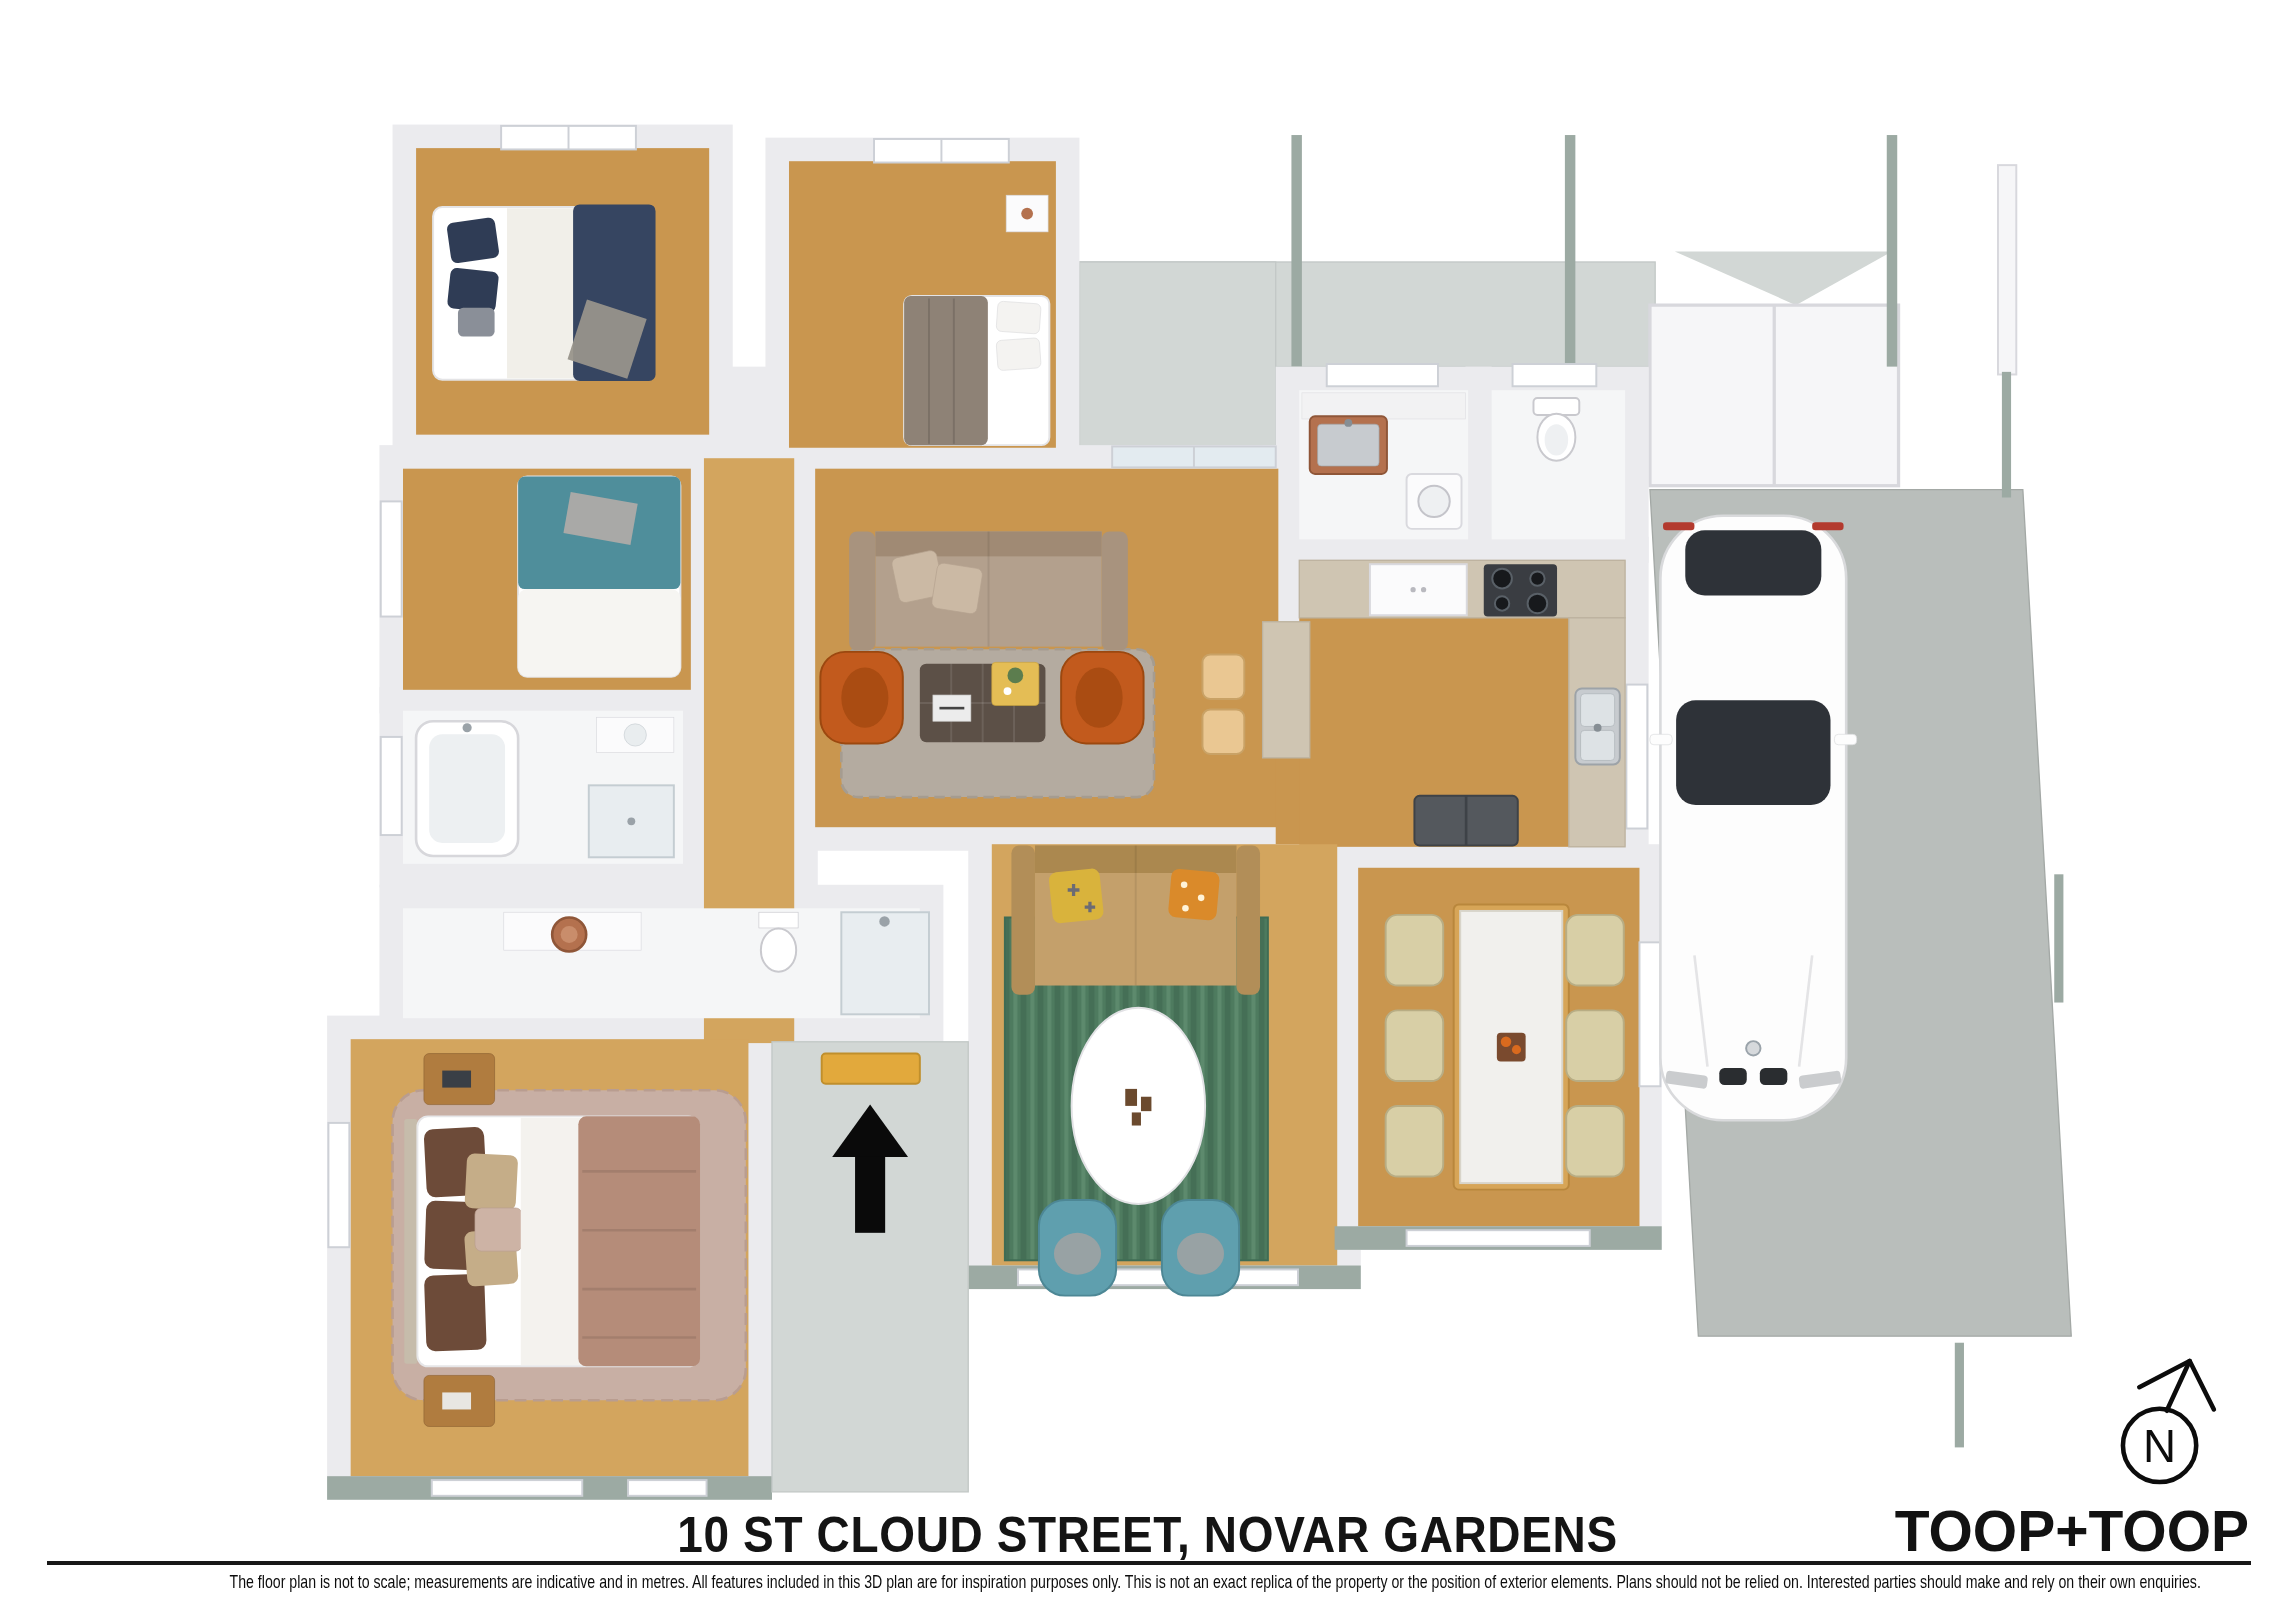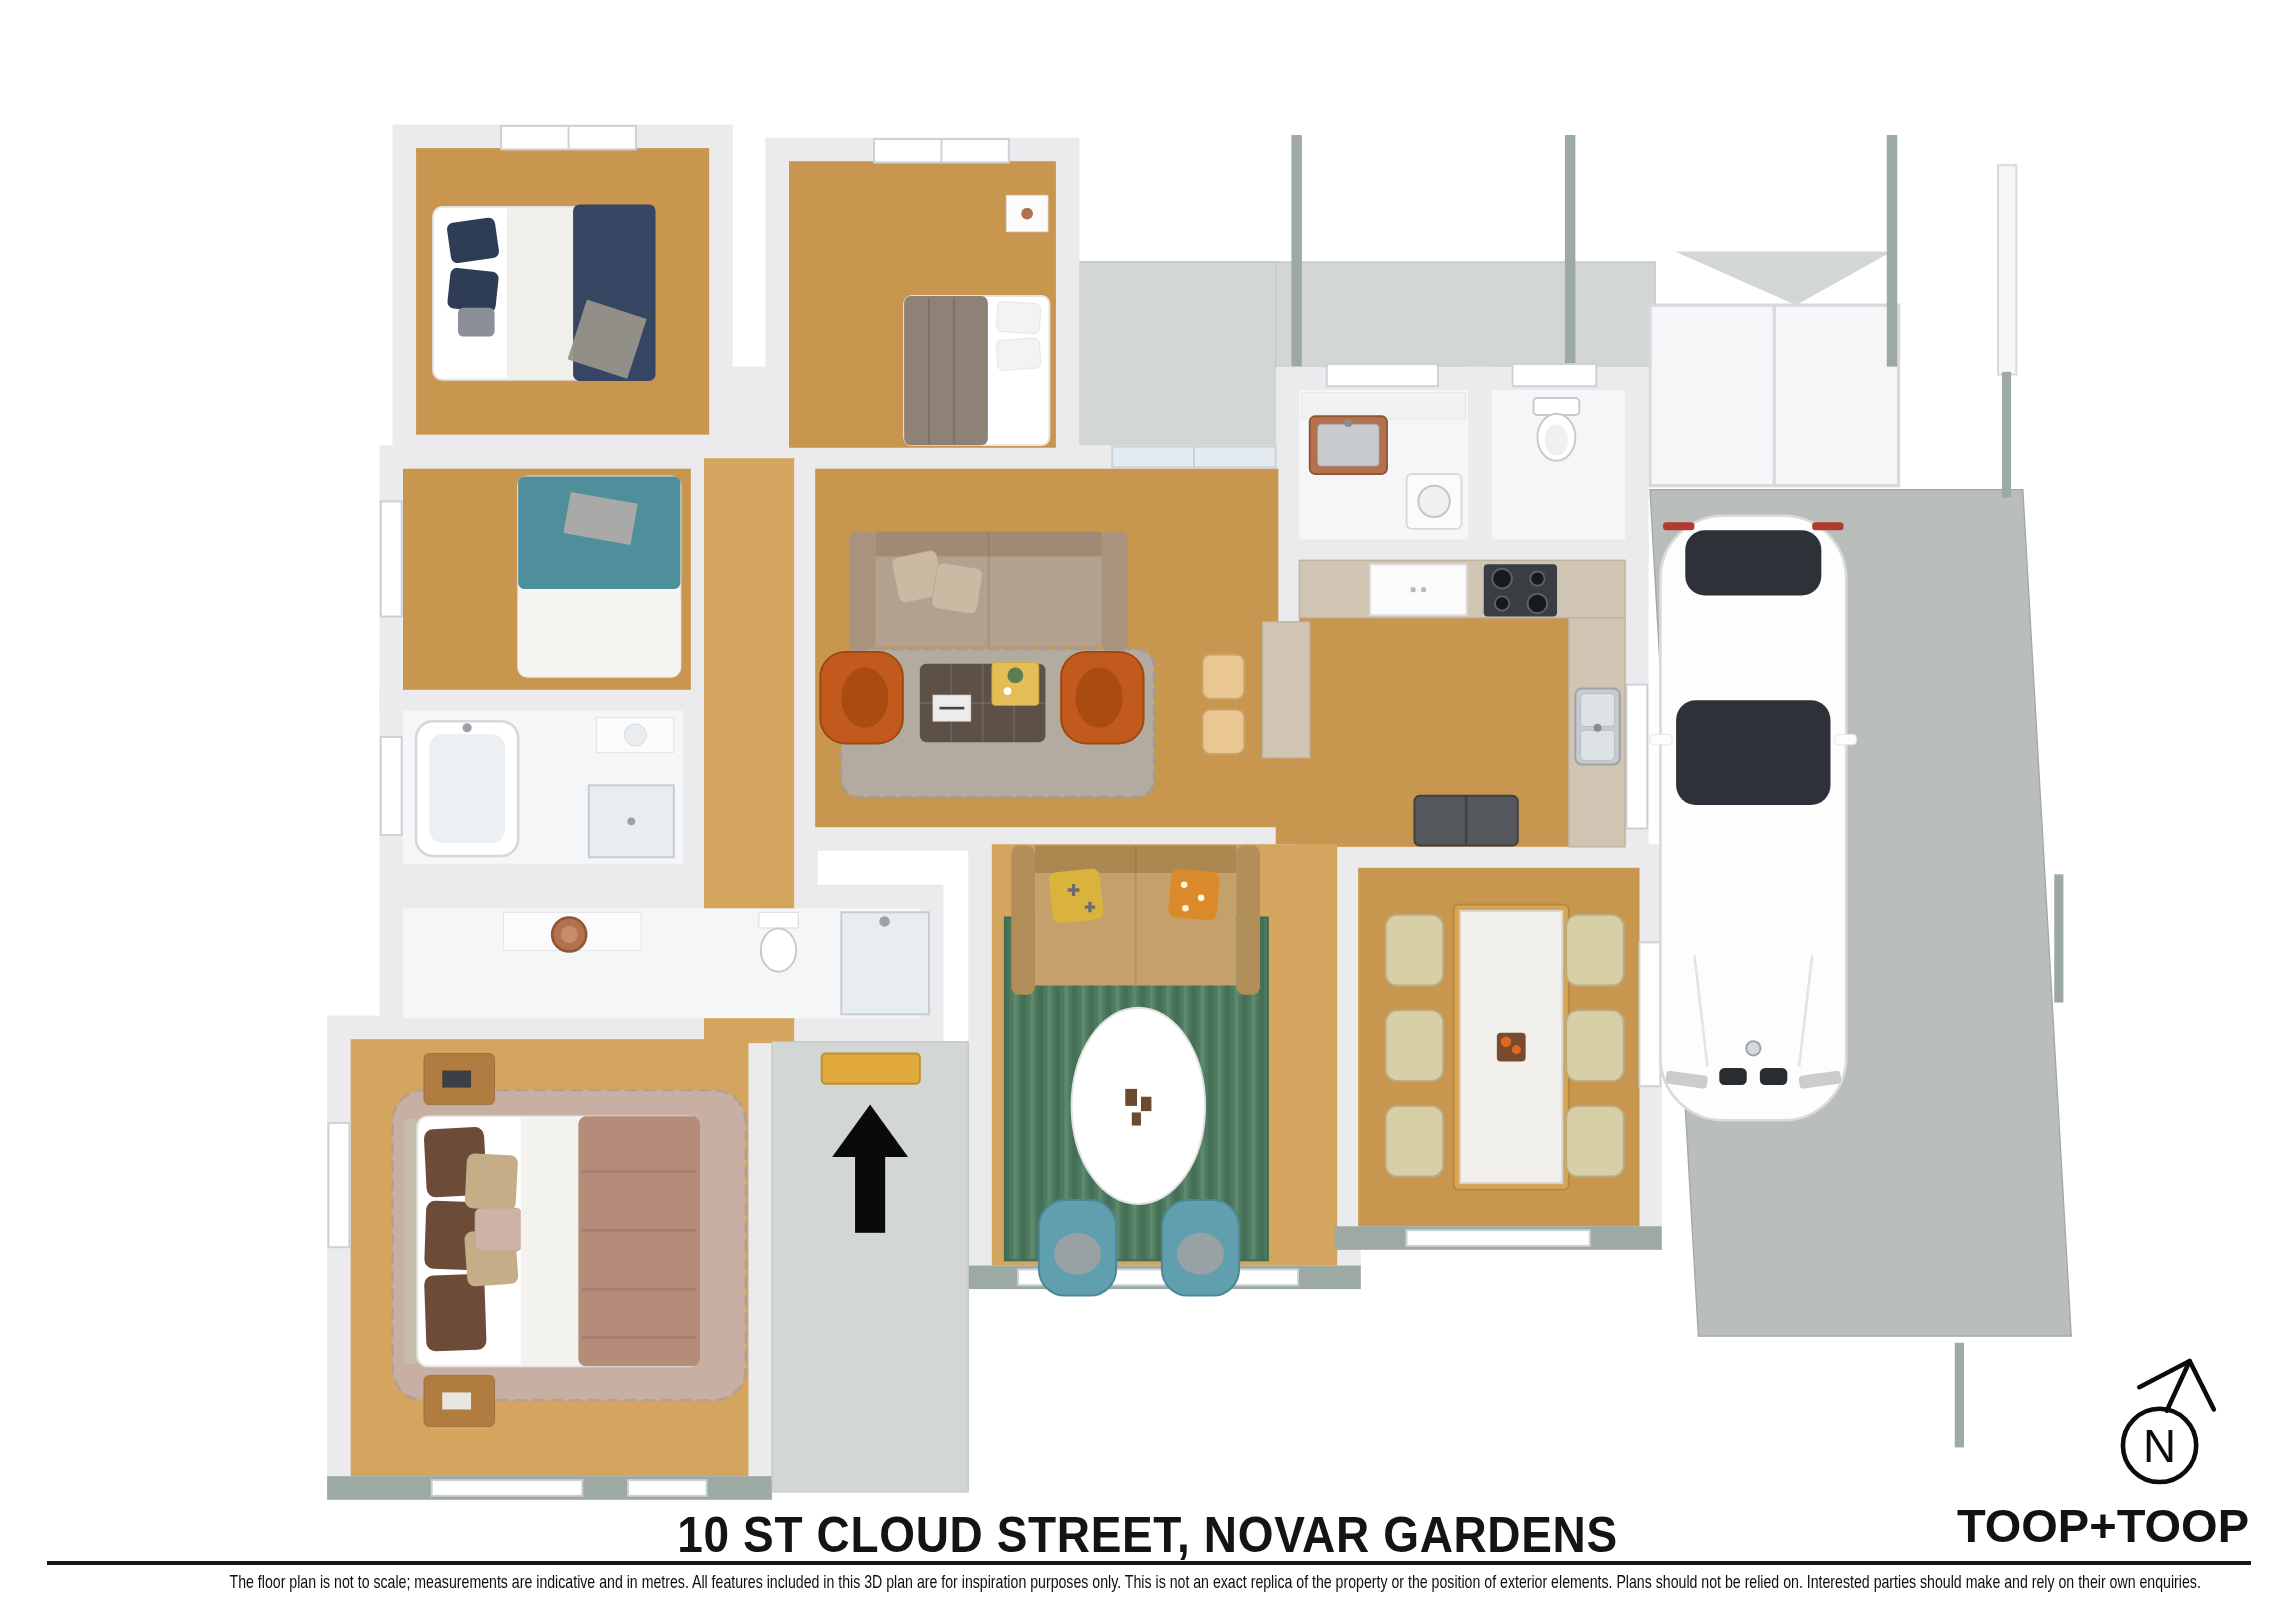--- a/index.html
+++ b/index.html
@@ -12,21 +12,21 @@
     position:absolute;left:0;top:1506px;width:2295px;text-align:center;
     font-weight:800;font-size:50px;letter-spacing:0.7px;white-space:nowrap;
     transform:scaleX(.92);transform-origin:center;color:var(--ink,#141414);
   }
   .divider{position:absolute;left:47px;top:1561px;width:2204px;height:3.9px;background:#171717;}
   .disclaimer{
     position:absolute;left:0;top:1572px;width:2295px;text-align:center;white-space:nowrap;
     font-size:17.7px;transform:scaleX(.80);transform-origin:center;color:#0d0d0d;
   }
   .brand{
-    position:absolute;right:46px;top:1498px;font-weight:700;font-size:47px;
+    position:absolute;right:46px;top:1498px;font-weight:700;font-size:57px;
     letter-spacing:0;color:#121212;white-space:nowrap;
   }
 </style>
 </head>
 <body>
 
 <svg width="2295" height="1623" viewBox="0 0 3508 2480" xmlns="http://www.w3.org/2000/svg">
   <defs>
     <pattern id="p-green" width="26" height="26" patternUnits="userSpaceOnUse">
       <rect width="26" height="26" fill="var(--ruggreen)"></rect>

